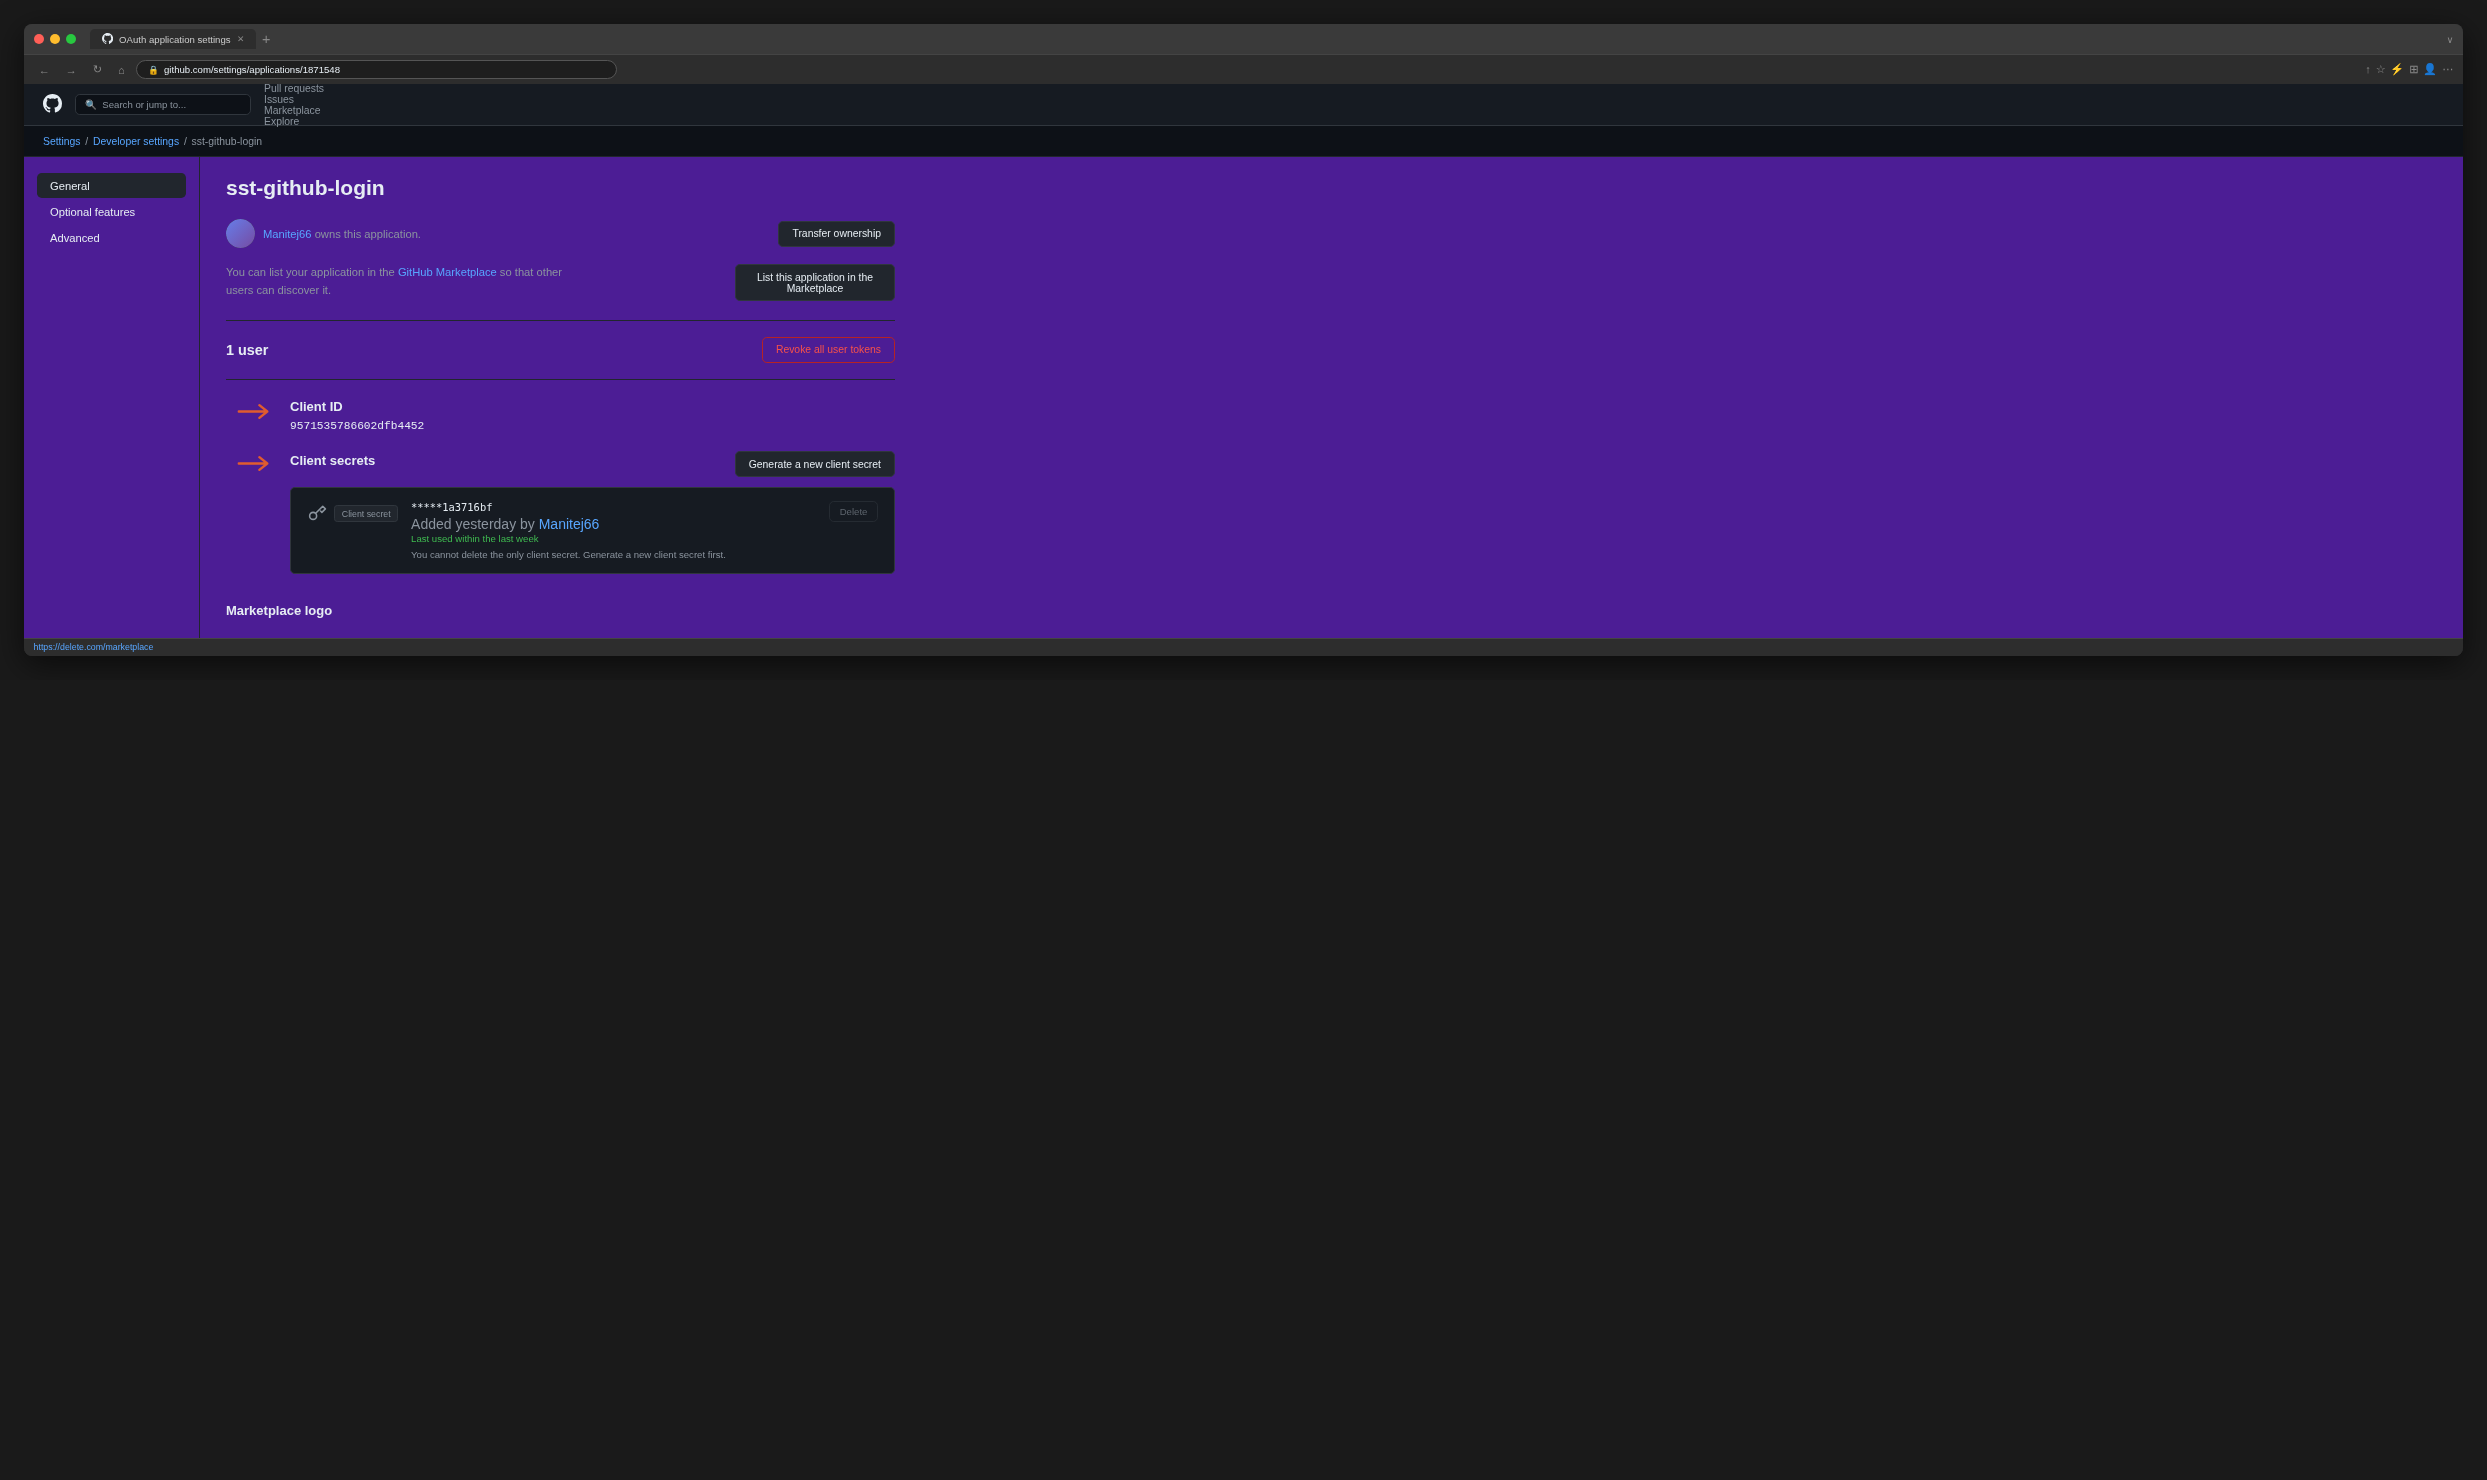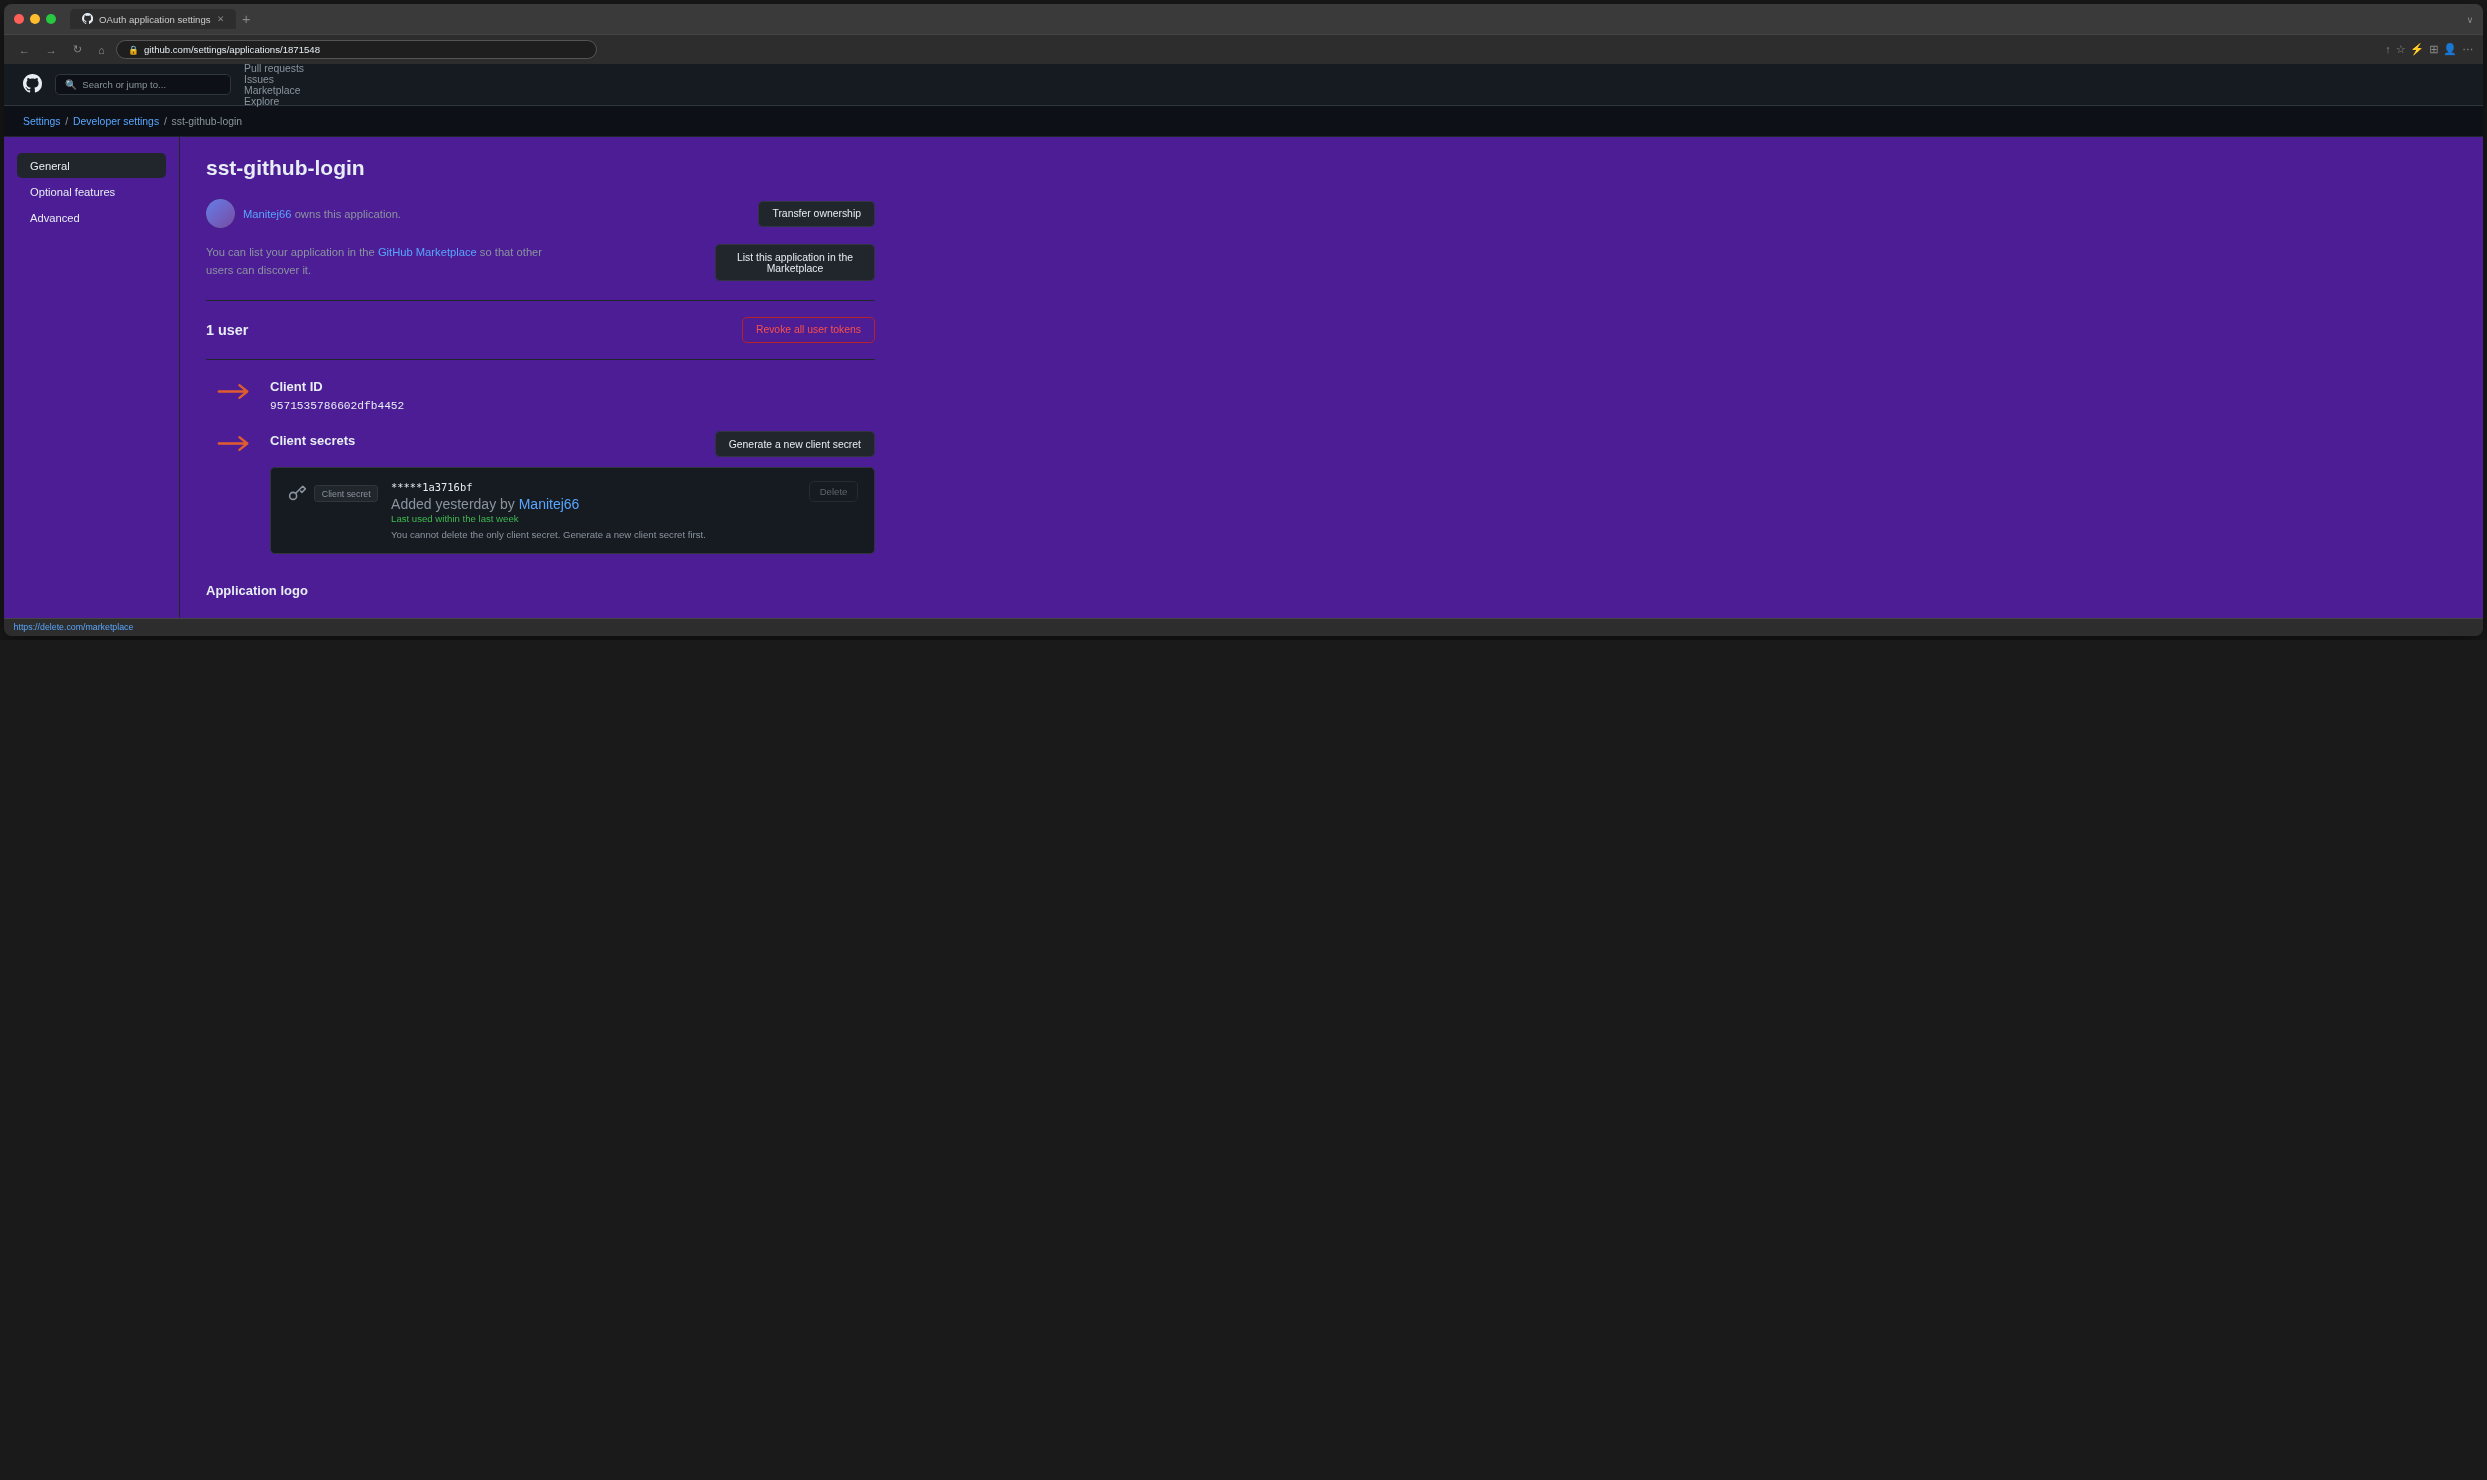--- a/index.html
+++ b/index.html
@@ -7,21 +7,21 @@
       background: #1a1a1a;
       font-family: -apple-system, BlinkMacSystemFont, 'Segoe UI', Helvetica, Arial, sans-serif;
       font-size: 11.2px;
       color: #e6edf3;
     }
 
     
     .browser-chrome {
       background: #2d2d2d;
       border-radius: 8px;
-      margin: 4px;
+      margin: 24px;
       box-shadow: 0 8px 32px rgba(0,0,0,0.6);
       overflow: hidden;
       min-height: 625px;
     }
 
     .title-bar {
       background: #3a3a3a;
       height: 30px;
       display: flex;
       align-items: center;
@@ -661,21 +661,21 @@
               <div class="secret-last-used">Last used within the last week</div>
               <div class="secret-warning">You cannot delete the only client secret. Generate a new client secret first.</div>
             </div>
             <div class="secret-actions">
               <button class="btn-delete-disabled">Delete</button>
             </div>
           </div>
         </div>
       </div>
 
-      <div style="margin-top:16px; font-size:13px; font-weight:600; color:#e6edf3;">Application logo</div>
+      <div style="margin-top:16px; font-size:13px; font-weight:600; color:#e6edf3;">Marketplace logo</div>
 
     </div>
   </div>
 
   <div class="status-bar">
     <span>https://delete.com/marketplace</span>
   </div>
 </div>
 
 

